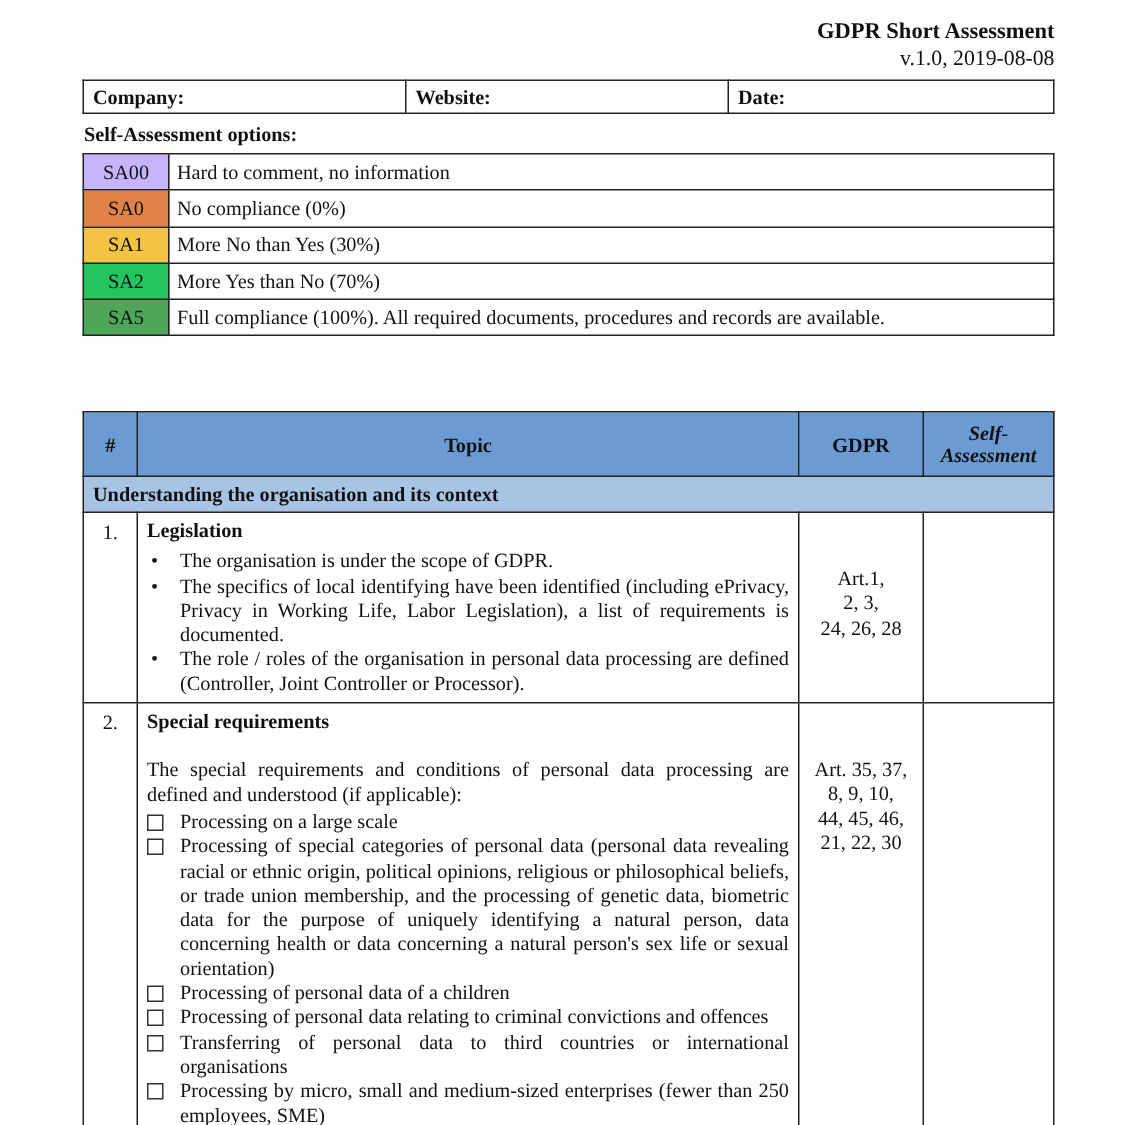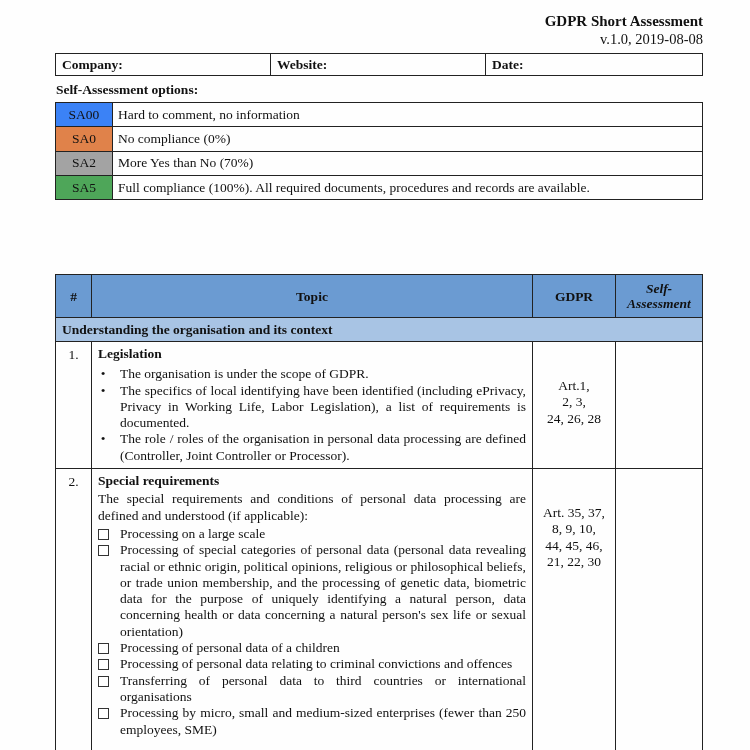--- a/index.html
+++ b/index.html
@@ -44,21 +44,21 @@
   .col-num { width:33px; }
   .col-gdpr { width:80px; }
   .col-self { width:84px;font-style:italic; }
   td.num { text-align:center; padding-top:5px; }
   td.topic { padding:4px 6px 4px 6px; line-height:16.3px; }
   td.gdpr { text-align:center; padding-top:36px; line-height:16.3px; }
   .topic-title { font-weight:bold; }
   ul.bullets { margin:4px 0 0 0; padding:0 0 0 22px; list-style:none; }
   ul.bullets li { position:relative; text-align:justify; padding-left:0; }
   ul.bullets li .bullet { position:absolute; left:-22px; top:0; width:10px; text-align:center; }
-  .intro { text-align:justify; margin-top:2px; }
+  .intro { text-align:justify; margin-top:16px; }
   ul.checks { margin:2px 0 0 0; padding:0 0 0 22px; list-style:none; }
   ul.checks li { position:relative; text-align:justify; }
   ul.checks li .box {
     position:absolute; left:-22px; top:3px; width:9px; height:9px;
     border:1px solid #333; background:#fff;
   }
 </style>
 </head>
 <body>
 
@@ -73,29 +73,33 @@
     <td><span>Date:</span> <span></span></td>
   </tr>
 </tbody>
   </table>
 
 <div class="sa-heading">Self-Assessment options:</div>
 
 <table class="sa-table">
   <tbody>
       <tr>
-    <td class="code" style="background: #3b82f6;">SA00</td>
+    <td class="code" style="background: #c4b5fd;">SA00</td>
     <td>Hard to comment, no information</td>
   </tr>
   <tr>
     <td class="code" style="background: rgb(224, 130, 74);">SA0</td>
     <td>No compliance (0%)</td>
   </tr>
   <tr>
-    <td class="code" style="background: #a3a3a3;">SA2</td>
+    <td class="code" style="background: rgb(243, 195, 68);">SA1</td>
+    <td>More No than Yes (30%)</td>
+  </tr>
+  <tr>
+    <td class="code" style="background: #22c55e;">SA2</td>
     <td>More Yes than No (70%)</td>
   </tr>
   <tr>
     <td class="code" style="background: rgb(78, 166, 89);">SA5</td>
     <td>Full compliance (100%). All required documents, procedures and records are available.</td>
   </tr>
 </tbody>
   </table>
 
 <table class="main-table">

